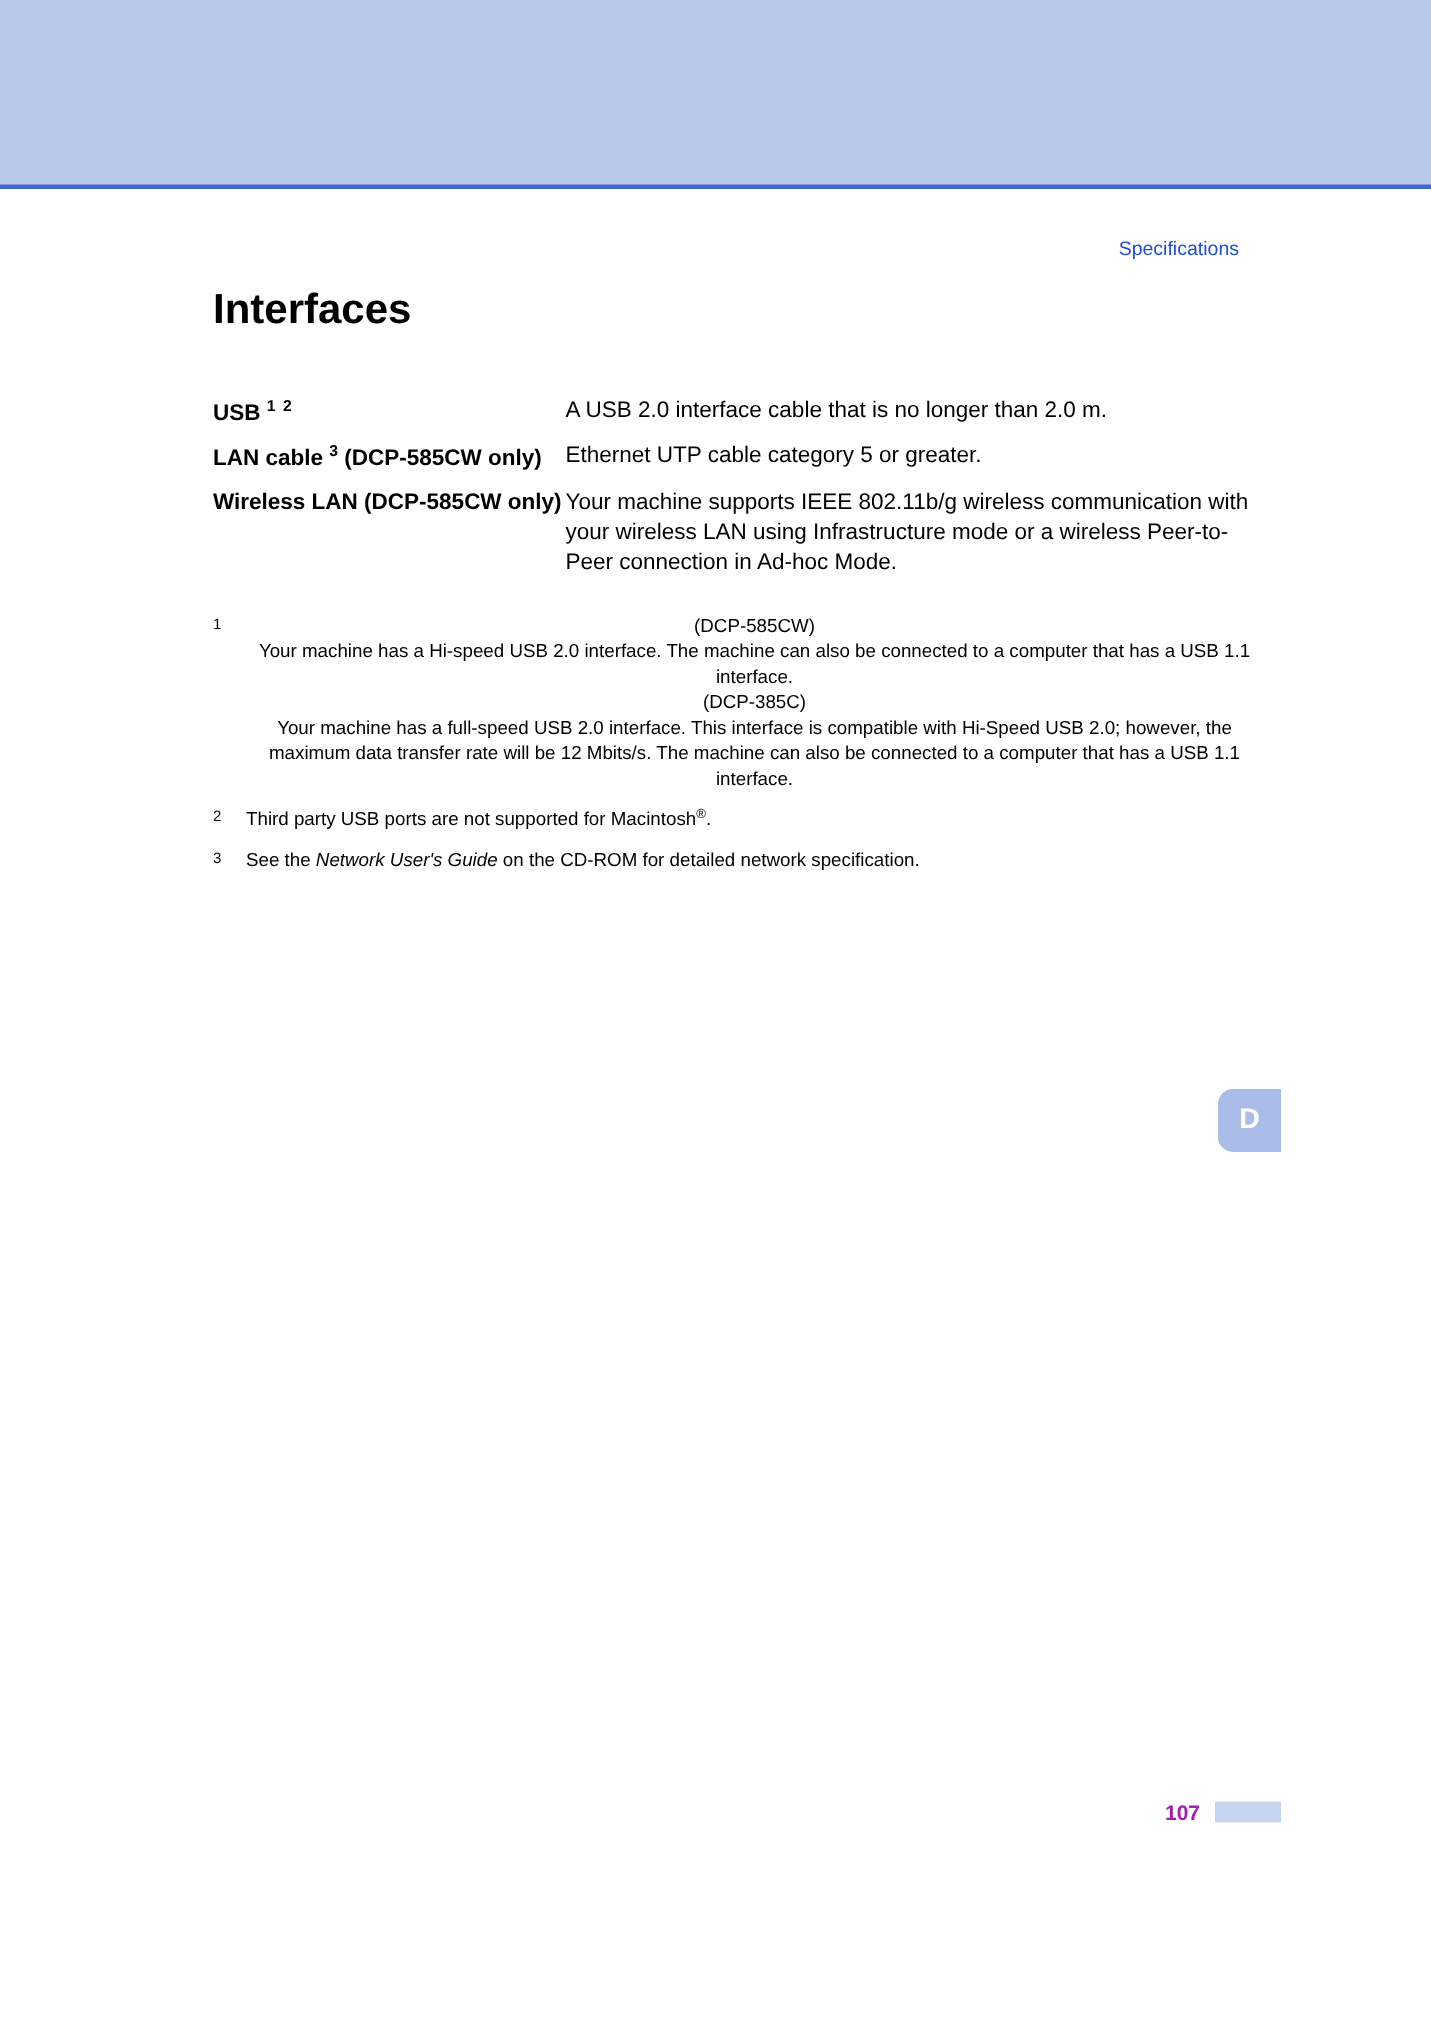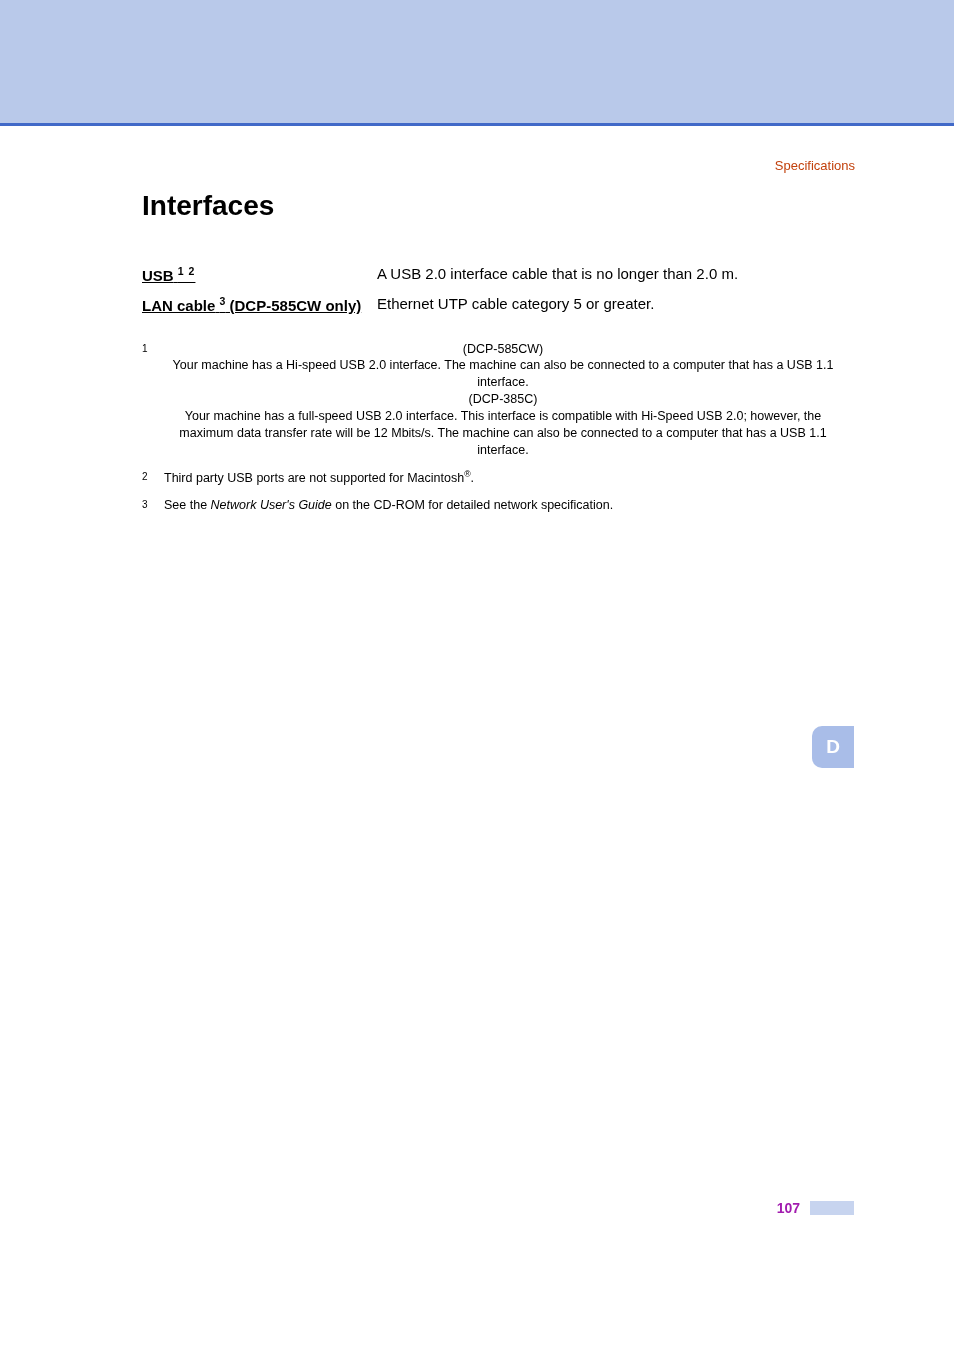--- a/index.html
+++ b/index.html
@@ -12,23 +12,23 @@
     }
     .top-banner {
       width: 100%;
       height: 126px;
       background: #b9c9ea;
       border-bottom: 3px solid #4169c8;
     }
     .header-label {
       position: absolute;
       top: 158px;
-      right: 99px;
+      right: 128px;
       font-size: 13px;
-      color: #c2410c;
+      color: #1d4ed8;
     }
     .content {
       padding: 64px 112px 0 142px;
     }
     .page-title {
       font-size: 28px;
       font-weight: bold;
       color: #000;
       margin-bottom: 38px;
     }
@@ -41,21 +41,20 @@
       vertical-align: top;
       padding: 4px 0;
       font-size: 15px;
       line-height: 1.35;
       color: #000;
     }
     .spec-label {
       width: 235px;
       font-weight: bold;
       padding-right: 10px;
-      text-decoration: underline;
     }
     .spec-value {
       font-weight: normal;
       margin-left: 46px;
     }
     sup { font-size: 0.7em; vertical-align: super; }
     .sup-space { letter-spacing: 1px; }
     .footnotes {
       margin-top: 14px;
     }
@@ -128,20 +127,24 @@
         <span>USB</span>&nbsp;<sup class="sup-space">1 2</sup>
       </td>
       <td class="spec-value">A USB 2.0 interface cable that is no longer than 2.0 m.</td>
     </tr>
     <tr>
       <td class="spec-label">
         <span>LAN cable</span>&nbsp;<sup>3</sup><span> (DCP-585CW only)</span>
       </td>
       <td class="spec-value">Ethernet UTP cable category 5 or greater.</td>
     </tr>
+    <tr>
+      <td class="spec-label">Wireless LAN (DCP-585CW only)</td>
+      <td class="spec-value">Your machine supports IEEE 802.11b/g wireless communication with your wireless LAN using Infrastructure mode or a wireless Peer-to-Peer connection in Ad-hoc Mode.</td>
+    </tr>
   </tbody>
     </table>
 
   <div class="footnotes">
     <div class="footnote">
       <div class="footnote-num">1</div>
       <div class="footnote-body">
         <span class="block">(DCP-585CW)</span>
         <span class="block">Your machine has a Hi-speed USB 2.0 interface. The machine can also be connected to a computer that has a USB 1.1 interface.</span>
         <span class="block">(DCP-385C)</span>

